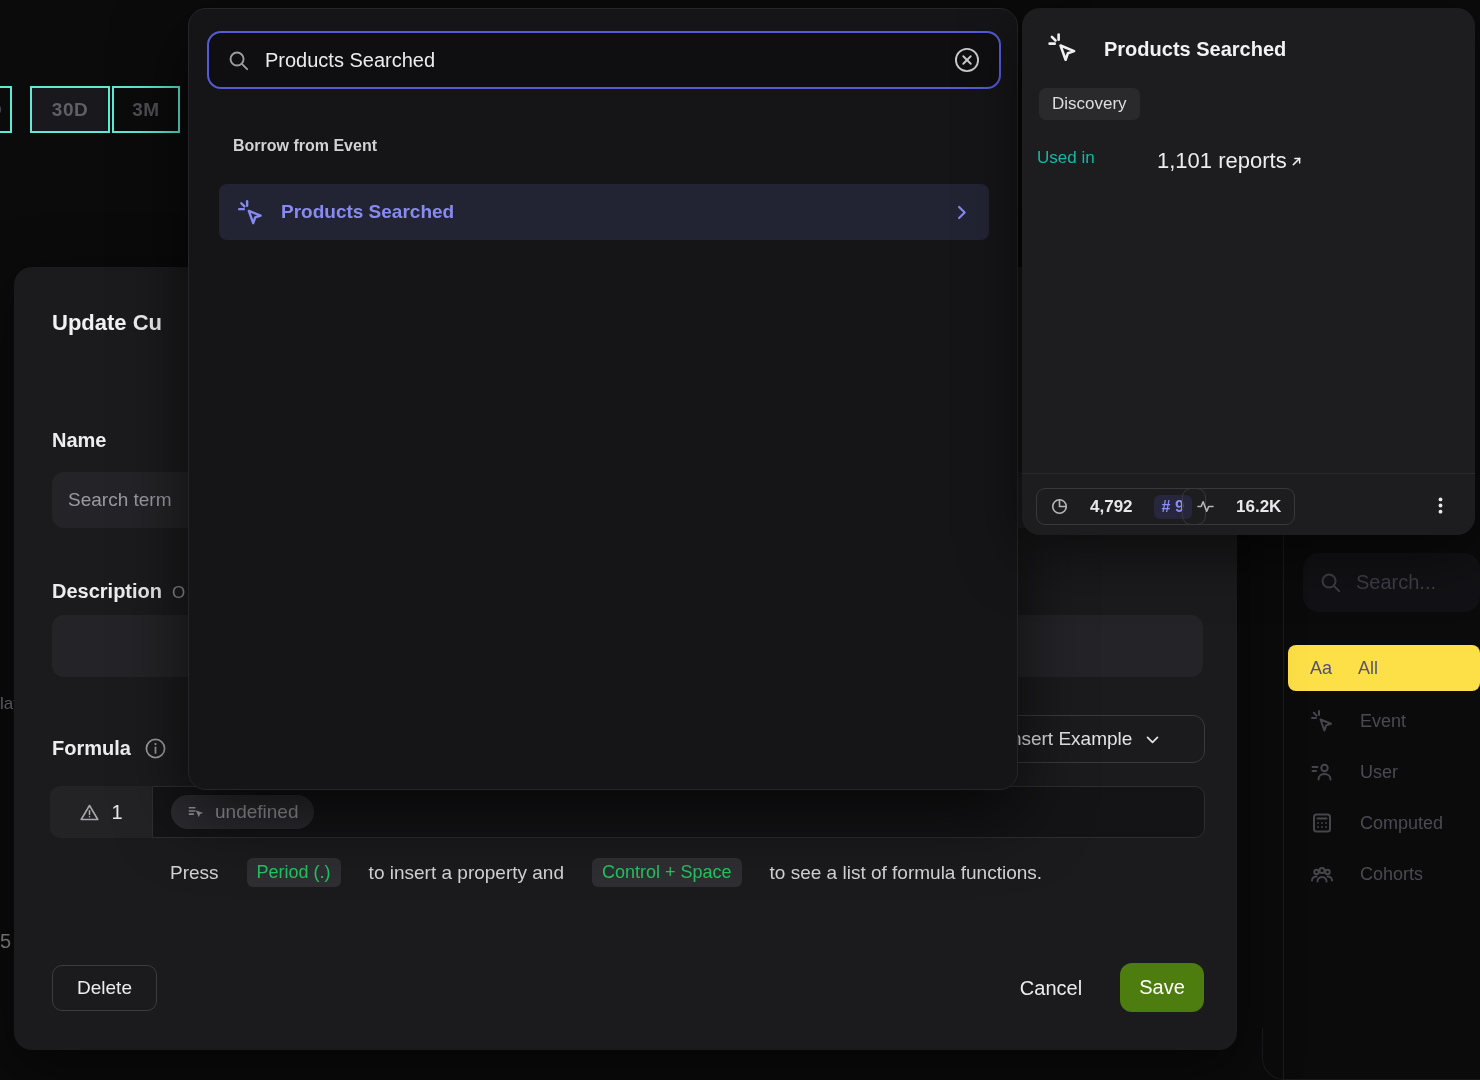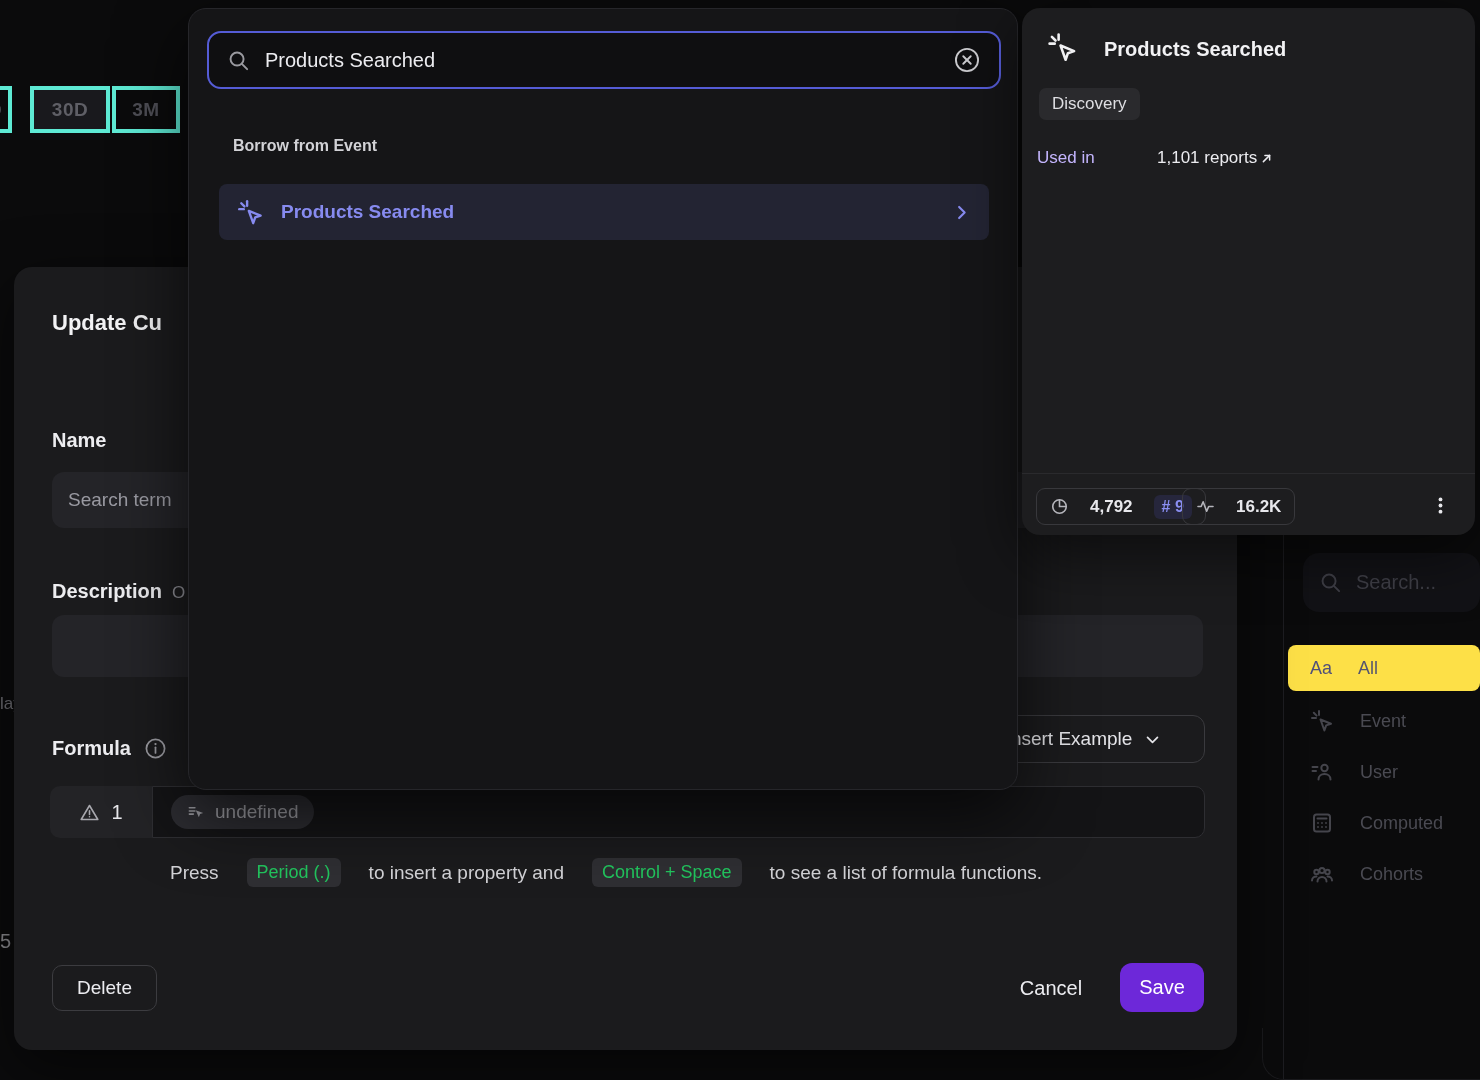--- a/index.html
+++ b/index.html
@@ -8,21 +8,21 @@
     position:relative; width:1480px; height:1080px; overflow:hidden;
     background:#0b0b0c; font-family:"Liberation Sans", sans-serif;
     color:#e8e8ec;
   }
   .abs { position:absolute; }
   svg { display:block; }
 
   
   .time-cell {
     position:absolute; top:86px; height:47px;
-    border:4px solid #5eead4; display:flex; align-items:center; justify-content:center;
+    border:2px solid #5eead4; display:flex; align-items:center; justify-content:center;
     font-size:19px; font-weight:bold; color:#4e4e55; letter-spacing:.5px;
   }
   .time-cell.selected { background:#19191d; color:#5f5f66; }
   .edge-frag { position:absolute; left:0; color:#6e6e74; white-space:nowrap; }
 
   .sidebar-divider { position:absolute; left:1283px; top:535px; width:1px; height:545px; background:#1d1d21; }
   .bg-corner { position:absolute; left:1262px; top:1028px; width:260px; height:52px;
     border-left:1px solid #1a1a1d; border-bottom:1px solid #1a1a1d; border-bottom-left-radius:22px; }
 
   .sb-search {
@@ -87,21 +87,21 @@
     position:absolute; left:38px; top:698px; width:105px; height:46px;
     border:1.5px solid #3c3c40; border-radius:10px; background:transparent;
     color:#ececf0; font-size:19px; cursor:pointer;
   }
   .cancel-btn {
     position:absolute; left:996px; top:698px; width:82px; height:46px;
     background:transparent; border:none; color:#ececf0; font-size:20px; cursor:pointer;
   }
   .save-btn {
     position:absolute; left:1106px; top:696px; width:84px; height:49px;
-    background:#6d28d9; border:none; border-radius:12px;
+    background:#4d7c0f; border:none; border-radius:12px;
     color:#ffffff; font-size:20px; cursor:pointer;
   }
 
   
   .search-popover {
     position:absolute; left:188px; top:8px; width:830px; height:782px;
     background:#151517; border:1px solid #26262a; border-radius:18px;
     box-shadow:0 24px 70px rgba(0,0,0,.65);
   }
   .sp-input {
@@ -129,22 +129,22 @@
     position:absolute; left:1022px; top:8px; width:453px; height:527px;
     background:#1d1d1f; border-radius:18px; box-shadow:0 18px 60px rgba(0,0,0,.55);
   }
   .dp-icon { position:absolute; left:25px; top:24px; color:#f0f0f2; }
   .dp-title { position:absolute; left:82px; top:30px; font-size:20px; font-weight:bold; color:#f2f2f4; }
   .dp-chip {
     position:absolute; left:17px; top:80px; height:32px;
     background:#2a2a2d; border-radius:7px; display:inline-flex; align-items:center;
     padding:0 13px; font-size:17px; color:#dedee2;
   }
-  .dp-usedin-label { position:absolute; left:15px; top:140px; font-size:17px; color:#c4b5fd; }
-  .dp-usedin-value { position:absolute; left:135px; top:140px; font-size:17px; color:#ececf0;
+  .dp-usedin-label { position:absolute; left:15px; top:140px; font-size:17px; color:#14b8a6; }
+  .dp-usedin-value { position:absolute; left:135px; top:140px; font-size:22px; color:#ececf0;
     display:flex; align-items:center; gap:2px; cursor:pointer; }
   .dp-divider { position:absolute; left:0; top:465px; width:100%; height:1px; background:#2a2a2d; }
   .stat-chip {
     position:absolute; top:480px; height:37px; border:1px solid #38383c; border-radius:9px;
     display:flex; align-items:center; gap:21px; padding:0 13px;
     font-size:17px; font-weight:bold; color:#e8e8ec; cursor:pointer;
   }
   .stat-chip .s-ico { color:#b4b4ba; }
   .rank-badge { background:#26263c; color:#8a8ef2; border-radius:6px; padding:3px 8px; font-size:16px; font-weight:bold; }
   .kebab-btn { position:absolute; left:404px; top:483px; background:none; border:none; color:#e8e8ec; cursor:pointer; padding:4px; }

